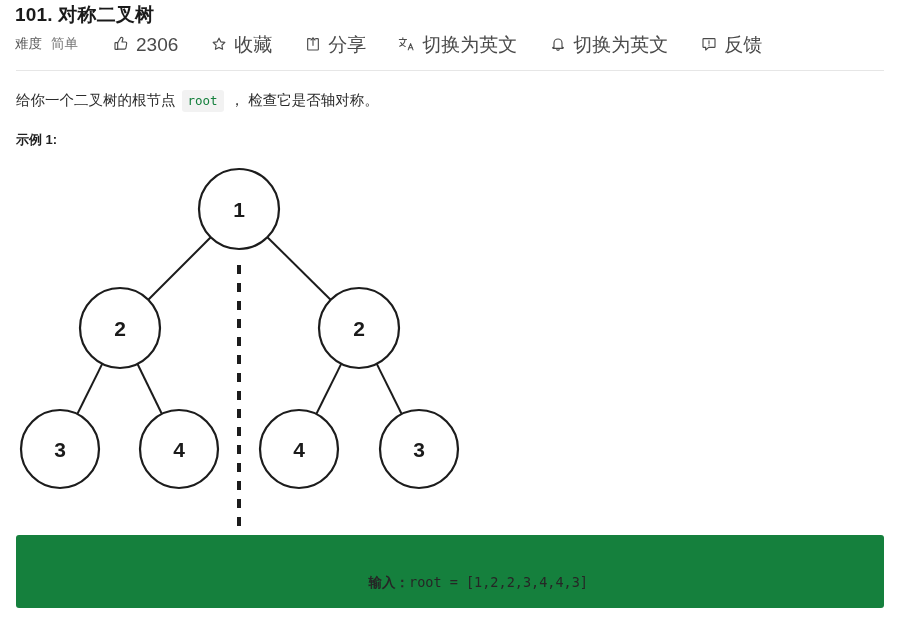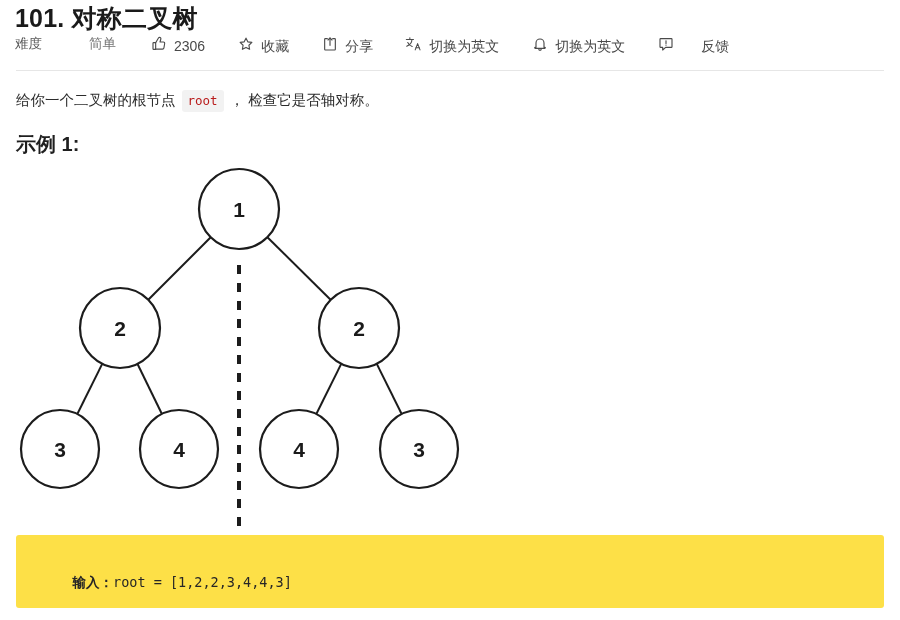--- a/index.html
+++ b/index.html
@@ -14,21 +14,21 @@
     color: #262626;
     overflow: hidden;
     position: relative;
   }
 
   
   .page-title {
     position: absolute;
     left: 15px;
     top: 2px;
-    font-size: 25px;
+    font-size: 19px;
     font-weight: 600;
     letter-spacing: 0.2px;
     color: #1a1a1a;
     white-space: nowrap;
   }
 
   .toolbar {
     position: absolute;
     left: 15px;
     top: 33px;
@@ -36,40 +36,39 @@
     align-items: center;
     height: 22px;
     white-space: nowrap;
   }
 
   .meta-group {
     display: flex;
     align-items: center;
     font-size: 13.5px;
     margin-right: 34px;
-    gap: 38px;
   }
   .meta-label {
     color: #5b5b5b;
   }
   .meta-value {
     margin-left: 9px;
     font-weight: 500;
   }
 
   .tool-item {
     display: flex;
-    align-items: flex-end;
-    font-size: 14px;
+    align-items: center;
+    font-size: 19px;
     color: #4a4a4a;
     margin-right: 32px;
     cursor: pointer;
     line-height: 1;
   }
-  .tool-item:last-child { margin-right: 16px; gap: 20px; }
+  .tool-item:last-child { margin-right: 16px; }
   .tool-icon {
     display: inline-flex;
     align-items: center;
     justify-content: center;
     width: 17px;
     height: 17px;
     margin-right: 7px;
     flex: none;
   }
   .tool-icon svg { display: block; }
@@ -90,33 +89,33 @@
     left: 16px;
     top: 89px;
     font-size: 14.5px;
     color: #2b2b2b;
     line-height: 1.6;
     white-space: nowrap;
   }
   .code-chip {
     display: inline-block;
     background: #f2f2f2;
-    color: #b91c1c;
+    color: #15803d;
     border-radius: 3px;
     padding: 1px 6px;
     margin: 0 2px;
     font-family: "DejaVu Sans Mono", "Liberation Mono", monospace;
     font-size: 12.5px;
   }
 
   .example-heading {
     position: absolute;
     left: 16px;
     top: 131px;
-    font-size: 20px;
+    font-size: 13px;
     font-weight: 700;
     color: #1f1f1f;
   }
 
   
   .tree-figure {
     position: absolute;
     left: 0px;
     top: 160px;
     width: 500px;
@@ -124,24 +123,25 @@
   }
   .tree-figure svg { display: block; }
 
   
   .example-block {
     position: absolute;
     left: 16px;
     top: 535px;
     width: 868px;
     height: 73px;
-    background: #fde047;
+    background: #15803d;
     border-radius: 3px;
     box-sizing: border-box;
     padding: 13px 0 0 24px;
+    text-align: center;
   }
   .example-line {
     font-family: "DejaVu Sans Mono", "Liberation Mono", monospace;
     font-size: 13.5px;
     color: #262626;
     line-height: 1.72;
     white-space: pre;
   }
   .example-line .lbl {
     font-family: "Liberation Sans", "DejaVu Sans", sans-serif;

